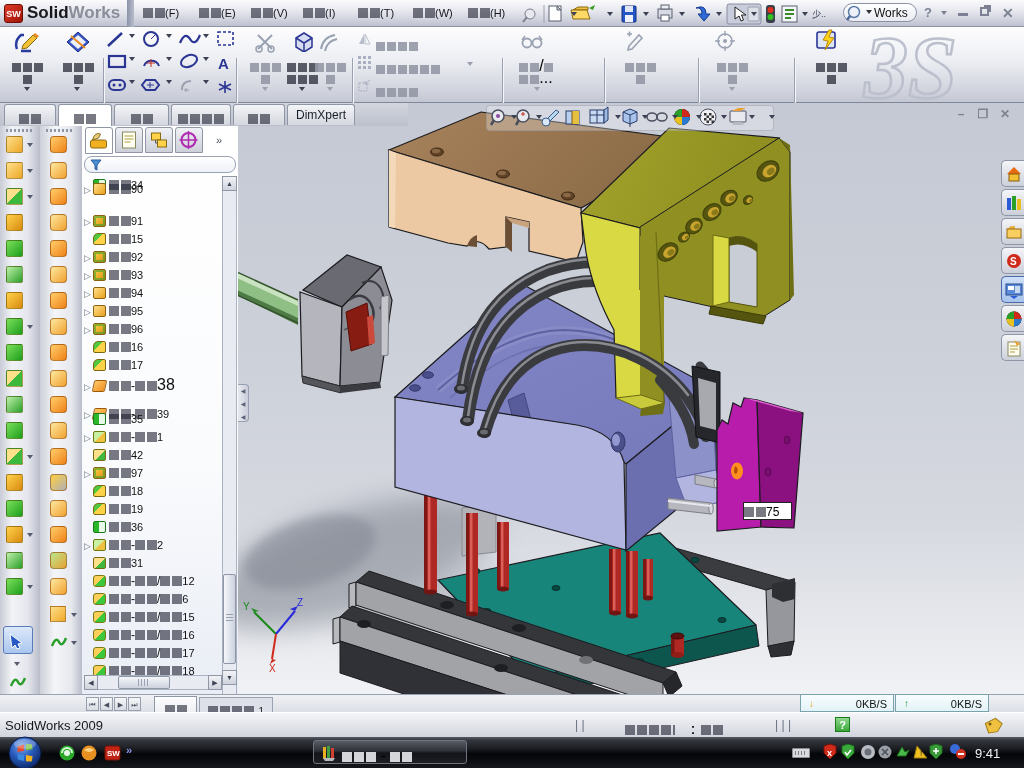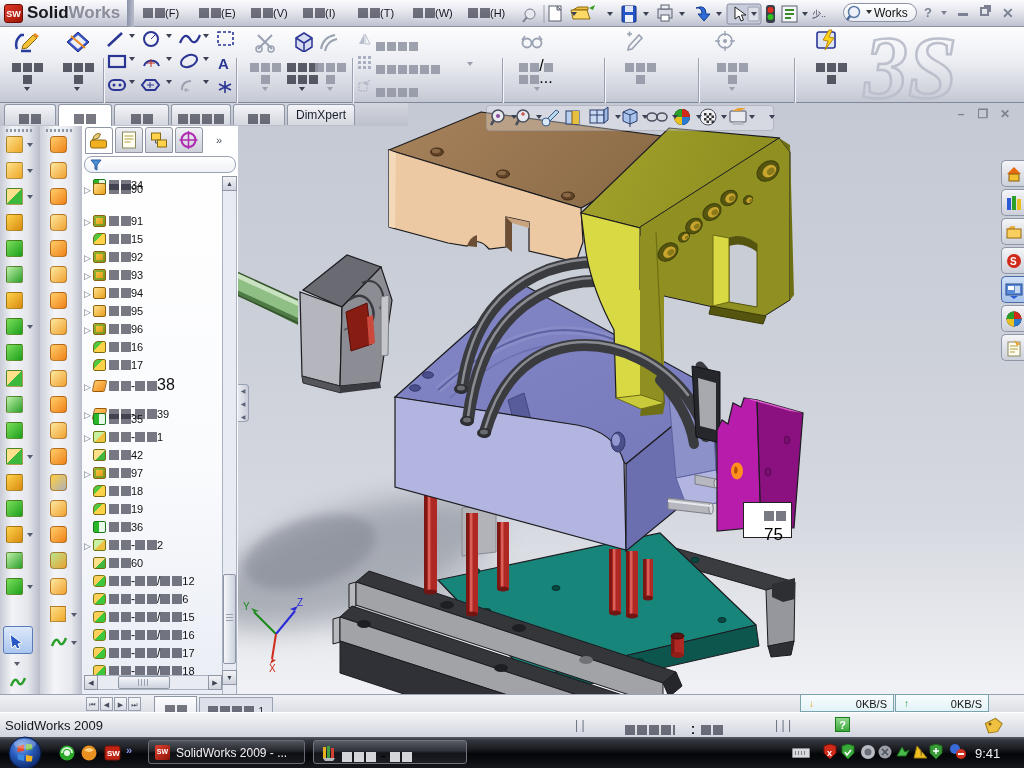--- a/index.html
+++ b/index.html
@@ -349,21 +349,21 @@
     <div class="trow" style="top:250px"><span class="exp">▷</span><span class="ticon" style="background:linear-gradient(135deg,#ffc868,#f09020);border:1px solid #9a5a08;transform:skewX(-12deg)"></span><span class="zh" style="width:22px"></span>-<span class="zh" style="width:22px"></span><span style="font-size:16px">38</span></div>
     <div class="trow" style="top:281px"><span class="exp">▷</span><span class="ticon" style="background:linear-gradient(135deg,#ffc868,#f09020);border:1px solid #9a5a08;transform:skewX(-12deg)"></span><span class="zh" style="width:22px"></span>-<span class="zh" style="width:22px"></span><span style="font-size:11px">39</span></div>
     <div class="trow" style="top:286px"><span class="exp">&nbsp;</span><span class="ticon" style="background:linear-gradient(90deg,#2ab82a 45%,#e8f8e8 45%);border:1px solid #1a7a1a"></span><span class="zh" style="width:22px"></span><span style="font-size:11px">35</span></div>
     <div class="trow" style="top:304px"><span class="exp">▷</span><span class="ticon" style="background:linear-gradient(135deg,#c8f0a0 50%,#f0c040 50%);border:1px solid #6a7a10"></span><span class="zh" style="width:22px"></span>-<span class="zh" style="width:22px"></span><span style="font-size:11px">1</span></div>
     <div class="trow" style="top:322px"><span class="exp">&nbsp;</span><span class="ticon" style="background:linear-gradient(135deg,#ffe08a 55%,#40b840 55%);border:1px solid #7a6a10"></span><span class="zh" style="width:22px"></span><span style="font-size:11px">42</span></div>
     <div class="trow" style="top:340px"><span class="exp">▷</span><span class="ticon" style="background:linear-gradient(135deg,#ffd24a,#d88a10);border:1px solid #8a6210;box-shadow:inset 0 0 0 2px rgba(42,160,42,.55)"></span><span class="zh" style="width:22px"></span><span style="font-size:11px">97</span></div>
     <div class="trow" style="top:358px"><span class="exp">&nbsp;</span><span class="ticon" style="background:linear-gradient(135deg,#50c840 40%,#ffd24a 40%);border:1px solid #7a6a10;border-radius:5px 2px 2px 2px"></span><span class="zh" style="width:22px"></span><span style="font-size:11px">18</span></div>
     <div class="trow" style="top:376px"><span class="exp">&nbsp;</span><span class="ticon" style="background:linear-gradient(135deg,#50c840 40%,#ffd24a 40%);border:1px solid #7a6a10;border-radius:5px 2px 2px 2px"></span><span class="zh" style="width:22px"></span><span style="font-size:11px">19</span></div>
     <div class="trow" style="top:394px"><span class="exp">&nbsp;</span><span class="ticon" style="background:linear-gradient(90deg,#2ab82a 45%,#e8f8e8 45%);border:1px solid #1a7a1a"></span><span class="zh" style="width:22px"></span><span style="font-size:11px">36</span></div>
     <div class="trow" style="top:412px"><span class="exp">▷</span><span class="ticon" style="background:linear-gradient(135deg,#c8f0a0 50%,#f0c040 50%);border:1px solid #6a7a10"></span><span class="zh" style="width:22px"></span>-<span class="zh" style="width:22px"></span><span style="font-size:11px">2</span></div>
-    <div class="trow" style="top:430px"><span class="exp">&nbsp;</span><span class="ticon" style="background:linear-gradient(135deg,#ffe08a 55%,#40b840 55%);border:1px solid #7a6a10"></span><span class="zh" style="width:22px"></span><span style="font-size:11px">60</span></div>
+    <div class="trow" style="top:430px"><span class="exp">&nbsp;</span><span class="ticon" style="background:linear-gradient(135deg,#ffe08a 55%,#40b840 55%);border:1px solid #7a6a10"></span><span class="zh" style="width:22px"></span><span style="font-size:11px">31</span></div>
     <div class="trow" style="top:448px"><span class="exp">&nbsp;</span><span class="ticon" style="background:linear-gradient(135deg,#ffcf5a 50%,#3cc83c 50%);border:1px solid #7a7a10;border-radius:3px"></span><span class="zh" style="width:22px"></span>-<span class="zh" style="width:22px"></span>/<span class="zh" style="width:22px"></span><span style="font-size:11px">12</span></div>
     <div class="trow" style="top:466px"><span class="exp">&nbsp;</span><span class="ticon" style="background:linear-gradient(135deg,#ffcf5a 50%,#3cc83c 50%);border:1px solid #7a7a10;border-radius:3px"></span><span class="zh" style="width:22px"></span>-<span class="zh" style="width:22px"></span>/<span class="zh" style="width:22px"></span><span style="font-size:11px">6</span></div>
     <div class="trow" style="top:484px"><span class="exp">&nbsp;</span><span class="ticon" style="background:linear-gradient(135deg,#ffcf5a 50%,#3cc83c 50%);border:1px solid #7a7a10;border-radius:3px"></span><span class="zh" style="width:22px"></span>-<span class="zh" style="width:22px"></span>/<span class="zh" style="width:22px"></span><span style="font-size:11px">15</span></div>
     <div class="trow" style="top:502px"><span class="exp">&nbsp;</span><span class="ticon" style="background:linear-gradient(135deg,#ffcf5a 50%,#3cc83c 50%);border:1px solid #7a7a10;border-radius:3px"></span><span class="zh" style="width:22px"></span>-<span class="zh" style="width:22px"></span>/<span class="zh" style="width:22px"></span><span style="font-size:11px">16</span></div>
     <div class="trow" style="top:520px"><span class="exp">&nbsp;</span><span class="ticon" style="background:linear-gradient(135deg,#ffcf5a 50%,#3cc83c 50%);border:1px solid #7a7a10;border-radius:3px"></span><span class="zh" style="width:22px"></span>-<span class="zh" style="width:22px"></span>/<span class="zh" style="width:22px"></span><span style="font-size:11px">17</span></div>
     <div class="trow" style="top:538px"><span class="exp">&nbsp;</span><span class="ticon" style="background:linear-gradient(135deg,#ffcf5a 50%,#3cc83c 50%);border:1px solid #7a7a10;border-radius:3px"></span><span class="zh" style="width:22px"></span>-<span class="zh" style="width:22px"></span>/<span class="zh" style="width:22px"></span><span style="font-size:11px">18</span></div>
     <div class="abs" style="left:140px;top:50px;width:15px;height:560px;background:#e8ebf2;border:1px solid #aab2c2"></div>
     <div class="sbtn" style="left:140px;top:50px;width:15px;height:15px;font-size:7px;line-height:14px">▲</div>
     <div class="abs" style="left:141px;top:448px;width:13px;height:90px;background:linear-gradient(90deg,#f4f6f9,#ccd2de);border:1px solid #8f96a6;border-radius:2px"></div>
     <div class="abs" style="left:144px;top:488px;width:7px;height:8px;background:repeating-linear-gradient(180deg,#9aa2b2 0 1px,transparent 1px 3px)"></div>
@@ -648,21 +648,21 @@
         <path d="M17.5 10 a7.5 7.5 0 0 1 -7.5 7.5l0 -7.5z" fill="#2a7ad0"></path>
         <path d="M10 17.5 a7.5 7.5 0 0 1 -7.5 -7.5l7.5 0z" fill="#e8c020"></path>
         <path d="M2.5 10 a7.5 7.5 0 0 1 7.5 -7.5l0 7.5z" fill="#2aa02a"></path>
       </svg></div>
     <div class="abs" style="left:763px;top:231px;width:23px;height:27px;background:linear-gradient(180deg,#f4f5f8,#ccd0da);border:1px solid #8f96a6;border-right:none;border-radius:5px 0 0 5px"><svg width="20" height="20" style="margin:3px 0 0 2px" viewBox="0 0 20 20">
         <rect x="4" y="4" width="12" height="14" fill="#fffdf0" stroke="#8a8a60"></rect>
         <path d="M6 8h8M6 11h8M6 14h5" stroke="#b0a040"></path>
         <path d="M10 2l6 4 -3 2z" fill="#e8a030"></path>
       </svg></div>
     <div class="abs" style="left:0;top:281px;width:11px;height:38px;background:linear-gradient(90deg,#e8eaf0,#c8ccd8);border:1px solid #98a0b2;border-left:none;border-radius:0 4px 4px 0;font-size:6px;color:#5a6276;line-height:13px;text-align:center">◀<br>◀<br>◀</div>
-    <div class="abs" style="left:505px;top:399px;width:49px;height:36px;background:#fff;border:1px solid #222;font-size:17px;padding:2px 0 0 20px"><span class="zh" style="width:22px"></span>75</div>
+    <div class="abs" style="left:505px;top:399px;width:49px;height:18px;background:#fff;border:1px solid #222;font-size:12px;padding:2px 0 0 0"><span class="zh" style="width:22px"></span>75</div>
   </div>
 <div id="motionrow" class="abs">
     <div class="navb" style="left:86px;font-size:7px">⏮</div>
     <div class="navb" style="left:100px;font-size:7px">◀</div>
     <div class="navb" style="left:114px;font-size:7px">▶</div>
     <div class="navb" style="left:128px;font-size:7px">⏭</div>
     <div class="abs" style="left:154px;top:1px;width:43px;height:16px;background:linear-gradient(180deg,#fdfdfe,#eef0f5);border:1px solid #8f96a6;border-bottom:none;text-align:center;padding-top:3px"><span class="zh" style="width:22px"></span></div>
     <div class="abs" style="left:199px;top:2px;width:74px;height:15px;background:#dde0e8;border:1px solid #9aa2b2;border-bottom:none;text-align:center;padding-top:3px"><span class="zh" style="width:46px"></span> <span style="font-size:10px;color:#222">1</span></div>
     <div class="abs" style="left:800px;top:-1px;width:94px;height:18px;background:linear-gradient(180deg,#f8fdfe,#e2f2f6);border:1px solid #7aa2ac">
       <span style="position:absolute;left:8px;top:3px;color:#e8a010;font-size:10px;font-weight:bold">↓</span>
@@ -705,24 +705,20 @@
     <svg class="abs" style="left:58px;top:7px" width="90" height="18">
       <circle cx="9" cy="9" r="7.5" fill="#2aa82a"></circle>
       <path d="M4 9 a5 5 0 0 1 10 0" fill="none" stroke="#d8f8d8" stroke-width="2"></path>
       <circle cx="9" cy="9" r="3" fill="#e8f8e8"></circle>
       <circle cx="31" cy="9" r="7.5" fill="#e89020"></circle>
       <path d="M26 6 q5 -4 10 0 q-5 4 -10 0z" fill="#ffd080"></path>
       <rect x="47" y="2" width="15" height="14" rx="2" fill="#c02414" stroke="#7a1208"></rect>
       <text x="49" y="12" font-size="8" fill="#fff" font-weight="bold">SW</text>
       <text x="68" y="10" font-size="11" font-weight="bold" fill="#8a94e8">»</text>
     </svg>
-    <div class="abs" style="left:148px;top:3px;width:157px;height:24px;background:linear-gradient(180deg,#50545c 0%,#26282e 45%,#0e0f13 55%,#1a1b20 100%);border:1px solid #666b75;border-radius:3px">
-      <div class="abs" style="left:6px;top:4px;width:15px;height:15px;background:linear-gradient(135deg,#e04030,#8e1408);border-radius:2px;color:#fff;font-size:7px;font-weight:bold;text-align:center;line-height:14px">SW</div>
-      <div class="abs" style="left:27px;top:5px;font-size:12px;color:#f2f2f4;white-space:nowrap">SolidWorks 2009 - ...</div>
-    </div>
     <div class="abs" style="left:313px;top:3px;width:154px;height:24px;background:linear-gradient(180deg,#585c64 0%,#2e3138 45%,#131419 55%,#1e1f25 100%);border:1px solid #6e737d;border-radius:3px">
       <svg class="abs" style="left:7px;top:4px" width="16" height="16">
         <rect x="2" y="2" width="3" height="12" fill="#e8b020"></rect>
         <rect x="6" y="1" width="3" height="13" fill="#40a040"></rect>
         <rect x="10" y="3" width="3" height="11" fill="#d04030"></rect>
         <path d="M2 13h12l-2 3h-8z" fill="#b8b8c0"></path>
       </svg>
       <div class="abs" style="left:28px;top:6px"><span class="zhw" style="width:34px"></span> - <span class="zhw" style="width:22px"></span></div>
     </div>
     <div class="abs" style="left:792px;top:11px;width:18px;height:10px;background:#d8dade;border:1px solid #8a8d95;border-radius:1px">

